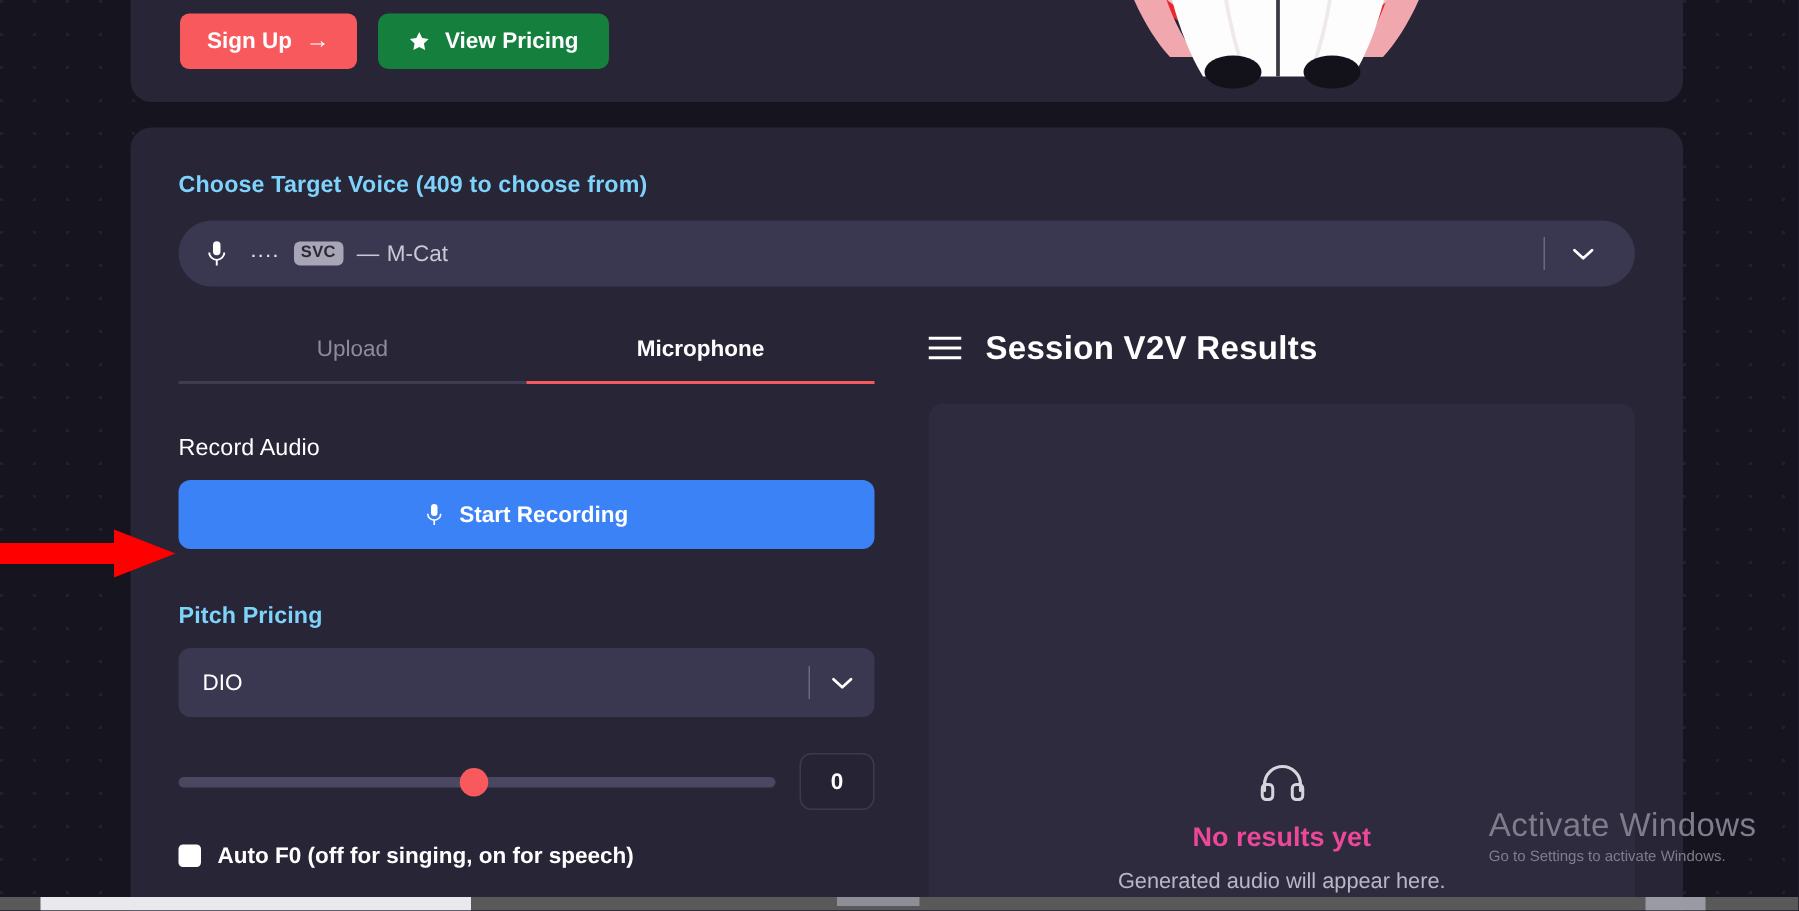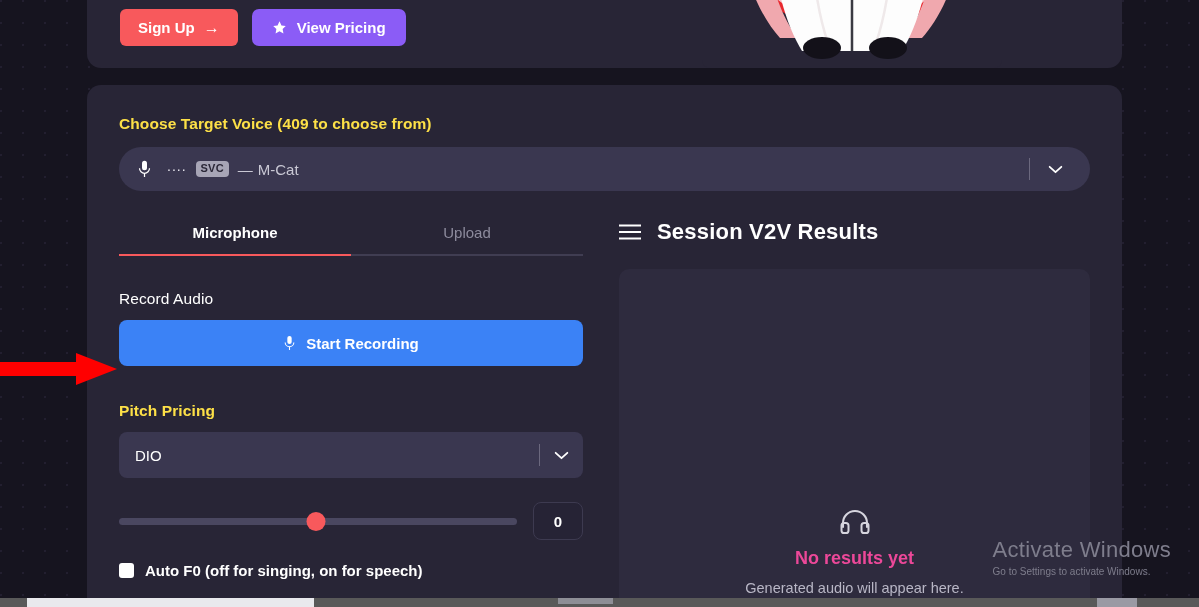--- a/index.html
+++ b/index.html
@@ -36,21 +36,21 @@
     border-radius: 6px;
     font-size: 15px;
     font-weight: bold;
     padding: 10px 18px;
     display: flex; align-items: center; gap: 9px;
     cursor: pointer;
     font-family: "Liberation Sans", sans-serif;
     white-space: nowrap;
   }
   .btn-pricing {
-    background: #8b5cf6;
+    background: #15803d;
     color: #ffffff;
     border: none;
     border-radius: 7px;
     font-size: 15px;
     font-weight: bold;
     padding: 10px 20px;
     display: flex; align-items: center; gap: 10px;
     cursor: pointer;
     font-family: "Liberation Sans", sans-serif;
     white-space: nowrap;
@@ -72,21 +72,21 @@
   .main-card {
     position: absolute;
     left: 87px; top: 85px;
     width: 1035px; height: 540px;
     background: #282536;
     border-radius: 14px;
     padding: 30px 32px;
   }
 
   .section-label {
-    color: #fde047;
+    color: #7dd3fc;
     font-size: 15.5px;
     font-weight: bold;
     letter-spacing: 0.1px;
   }
 
   
   .voice-select {
     margin-top: 14px;
     height: 44px;
     background: #3a3750;
@@ -395,25 +395,25 @@
         <polyline points="1.5,2 8,8 14.5,2" stroke="#ffffff" stroke-width="2" fill="none" stroke-linecap="round" stroke-linejoin="round"></polyline>
       </svg>
     </span>
   </div>
 
   <div class="cols">
 
     <div class="col-left">
 
       <div class="tabs">
+        <div class="tab">
+          <span>Upload</span>
+        </div>
         <div class="tab active">
           <span>Microphone</span>
-        </div>
-        <div class="tab">
-          <span>Upload</span>
         </div>
       </div>
 
       <div class="section-label sub-label">Record Audio</div>
 
       <button class="record-btn">
         <svg class="mic-ico" viewBox="0 0 24 30">
           <rect x="8" y="1" width="8" height="15" rx="4" fill="#ffffff"></rect>
           <path d="M4 13 a8 8 0 0 0 16 0" stroke="#ffffff" stroke-width="2" fill="none"></path>
           <line x1="12" y1="21" x2="12" y2="27" stroke="#ffffff" stroke-width="2"></line>

